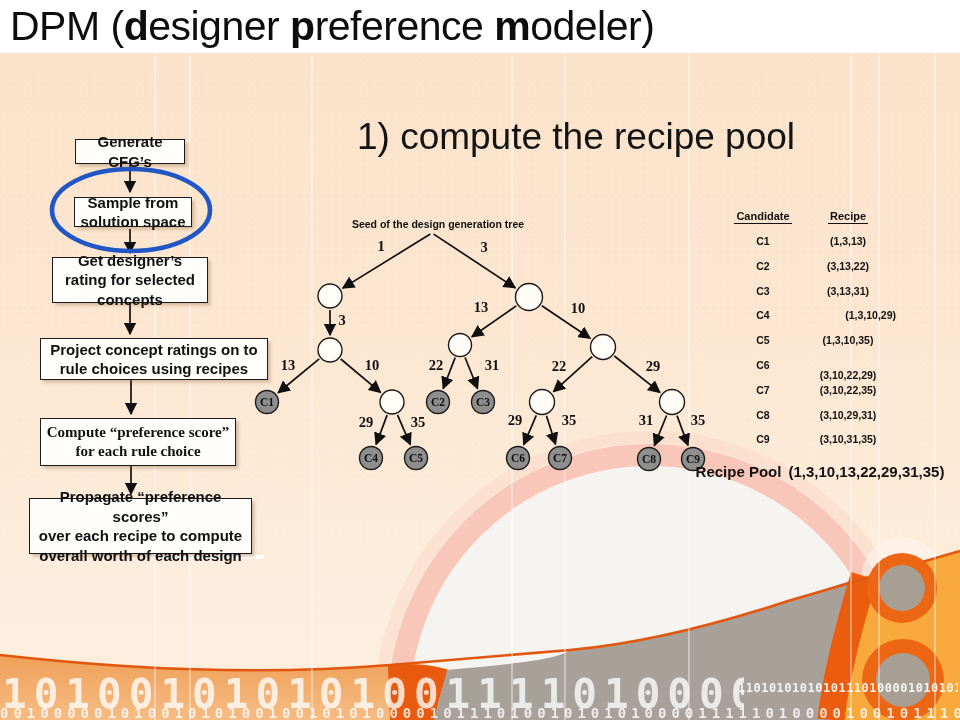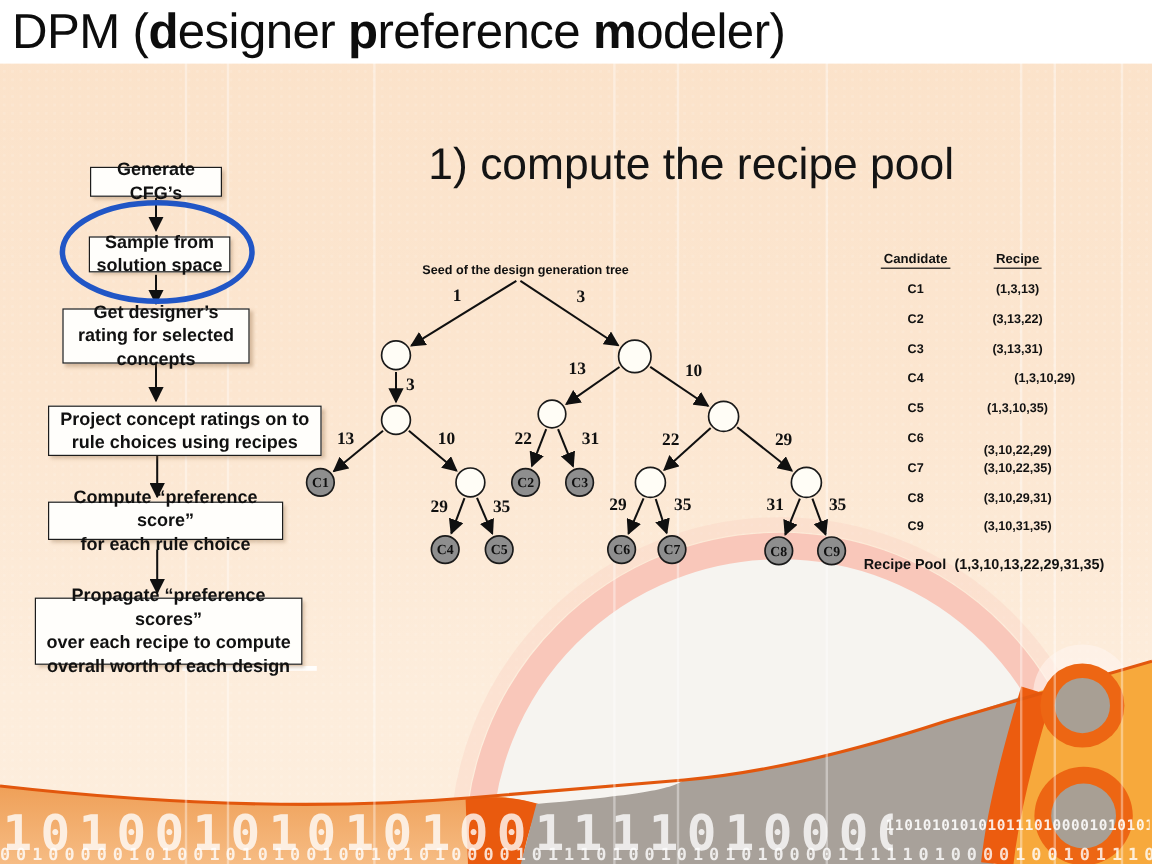--- a/index.html
+++ b/index.html
@@ -41,21 +41,21 @@
     text-align:center;font-weight:700;font-size:15px;line-height:1.3;color:#111;
     white-space:pre-line;box-shadow:2.5px 2.5px 3px rgba(140,100,60,.35);}
   .overlay{position:absolute;z-index:9;left:0;top:0;width:960px;height:720px;pointer-events:none;}
   
   .rtable{position:absolute;z-index:10;left:715px;top:200px;width:210px;height:290px;
     font-weight:700;color:#111;}
   .rtable .hdr{position:absolute;width:96px;text-align:center;font-size:11px;}
   .rtable .hdr span{border-bottom:1.6px solid #111;padding:0 2px 1px 2px;}
   .rtable .cell{position:absolute;width:96px;text-align:center;font-size:10.5px;}
   .pool{position:absolute;left:-12px;top:263px;width:234px;display:flex;gap:7px;
-    justify-content:center;font-size:12px;font-weight:700;color:#111;white-space:nowrap;}
+    justify-content:center;font-size:15px;font-weight:700;color:#111;white-space:nowrap;}
   .white-bar{position:absolute;z-index:8;left:152px;top:555px;width:112px;height:4px;
     background:rgba(255,255,255,.9);}
   text{font-family:"Liberation Sans",sans-serif;}
   .edge-lbl{font-family:"Liberation Serif",serif;font-weight:700;font-size:14.5px;fill:#101010;}
   .leaf-lbl{font-family:"Liberation Serif",serif;font-weight:700;font-size:11.5px;fill:#101010;}
   .seed-lbl{font-weight:700;font-size:10.5px;fill:#101010;}
 </style>
 </head>
 <body>
 
@@ -107,21 +107,21 @@
   <div class="heading">1) compute the recipe pool</div>
 
   <div id="flowboxes">
       <div class="fc-box" style="left: 75px; top: 139px; width: 110px; height: 25px;">Generate CFG’s</div>
       <div class="fc-box" style="left: 74px; top: 197px; width: 118px; height: 30px;">Sample from
 solution space</div>
       <div class="fc-box" style="left: 52px; top: 257px; width: 156px; height: 46px;">Get designer’s
 rating for selected concepts</div>
       <div class="fc-box" style="left: 40px; top: 338px; width: 228px; height: 42px;">Project concept ratings on to
 rule choices using recipes</div>
-      <div class="fc-box" style="left: 40px; top: 418px; width: 196px; height: 32px;">Compute “preference score”
+      <div class="fc-box" style="left: 40px; top: 418px; width: 196px; height: 48px; font-family: Liberation Serif, serif;">Compute “preference score”
 for each rule choice</div>
       <div class="fc-box" style="left: 29px; top: 498px; width: 223px; height: 56px;">Propagate “preference scores”
 over each recipe to compute
 overall worth of each design</div>
     </div>
 
   <div class="rtable">
     <div class="hdr" style="left:0;top:10px">
       <span>Candidate</span></div>
     <div class="hdr" style="left:85px;top:10px">

